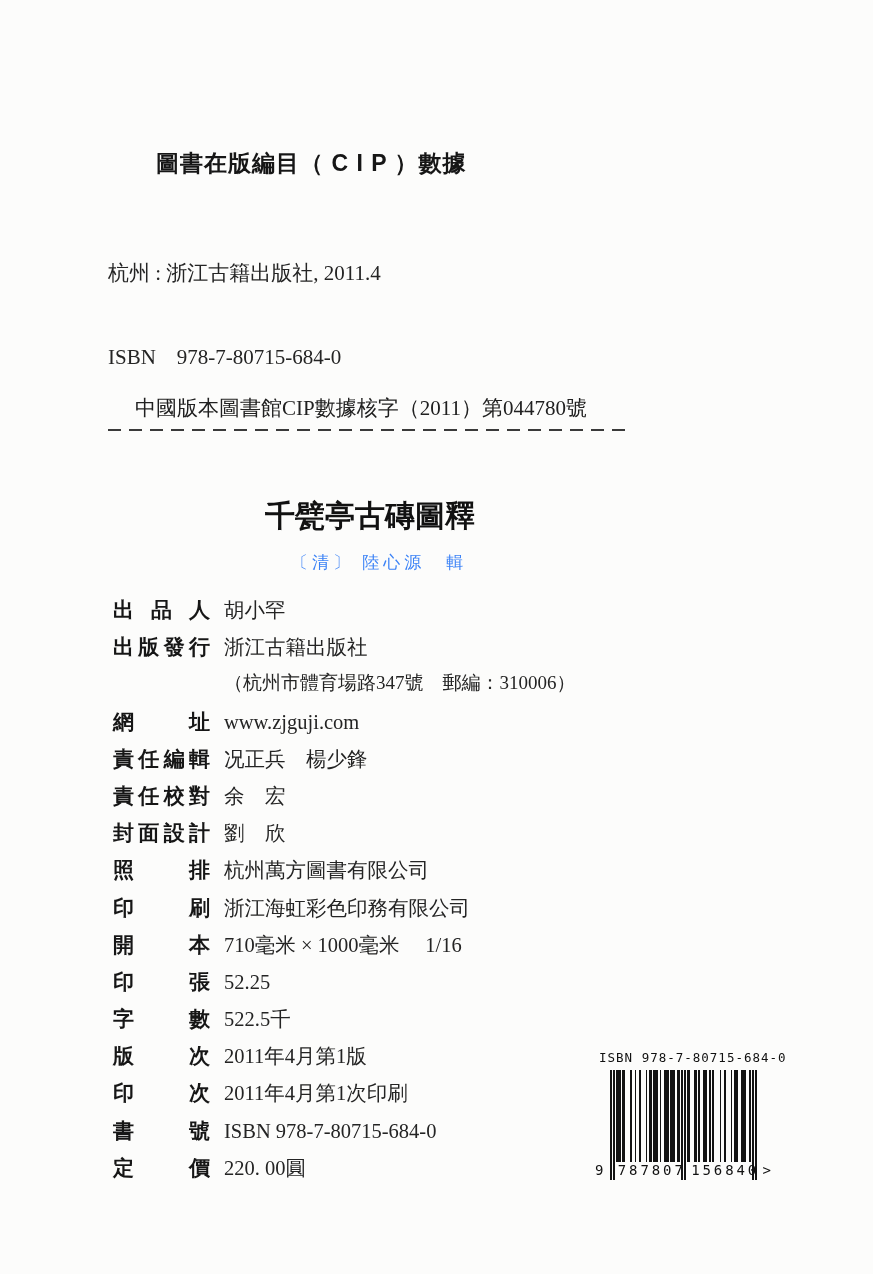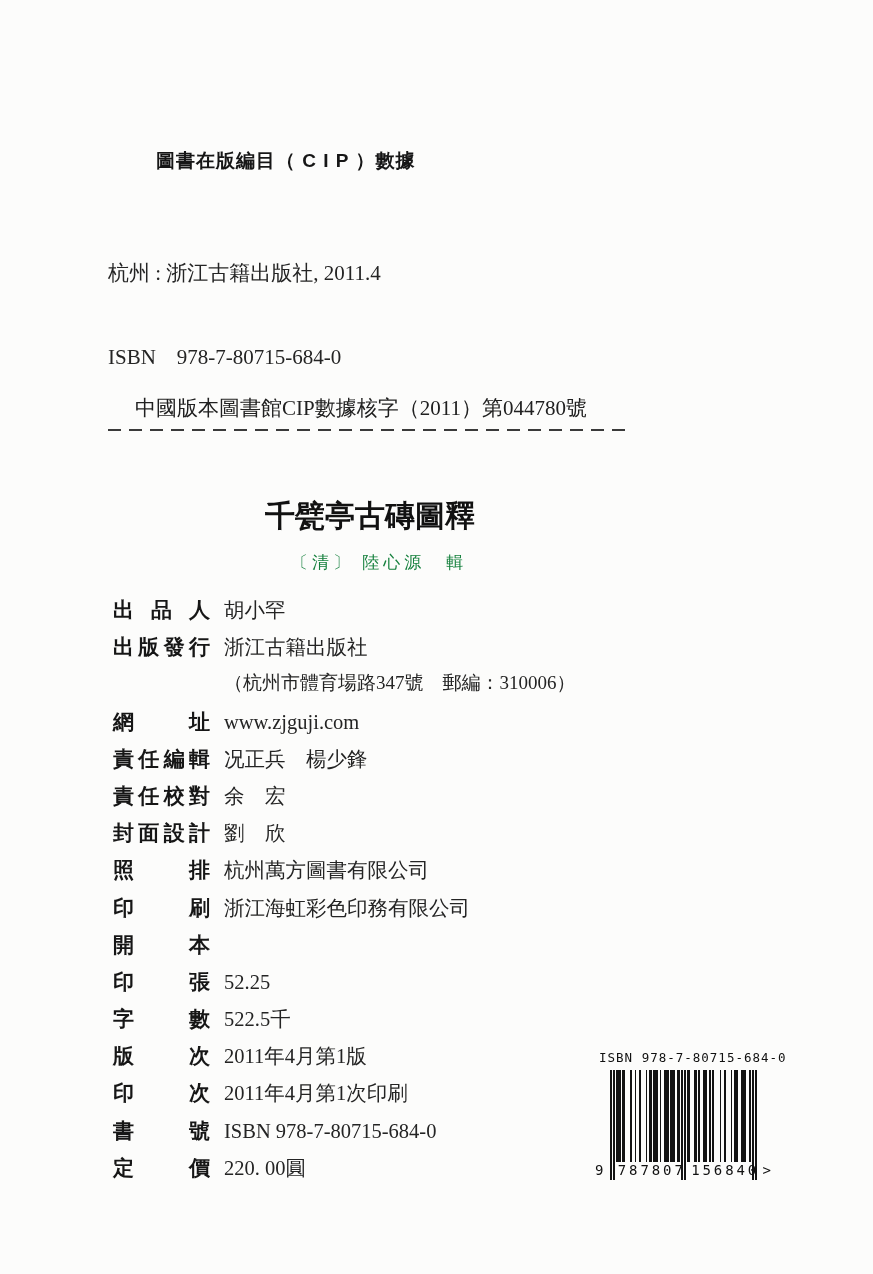--- a/index.html
+++ b/index.html
@@ -9,21 +9,21 @@
     background:#fcfcfb;
     margin:0 auto;
     overflow:hidden;
     color:#1f1f1f;
     font-family:"Liberation Serif","DejaVu Serif",serif;
   }
   
   .cip-header{
     position:absolute;left:156px;top:148px;
     font-family:"Liberation Sans","DejaVu Sans",sans-serif;
-    font-weight:bold;font-size:19px;letter-spacing:1px;color:#161616;
+    font-weight:bold;font-size:23px;letter-spacing:1px;color:#161616;
     white-space:pre;
   }
   .cip-body{
     position:absolute;left:108px;top:203px;width:545px;
     font-size:21px;line-height:28px;white-space:pre;color:#242424;
   }
   .cip-body .indent{ padding-left:52px; }
   .cip-class{
     position:absolute;left:108px;top:322px;width:560px;
     font-size:21px;line-height:31px;white-space:pre;color:#242424;
@@ -40,21 +40,21 @@
   
   .book-title{
     position:absolute;left:265px;top:496px;
     font-family:"Liberation Sans","DejaVu Sans",sans-serif;
     font-weight:bold;font-size:30px;letter-spacing:0px;color:#111;
     white-space:pre;
     text-align:right;
   }
   .book-byline{
     position:absolute;left:291px;top:551px;
-    font-size:17px;letter-spacing:4px;color:#15803d;white-space:pre;
+    font-size:17px;letter-spacing:4px;color:#3b82f6;white-space:pre;
   }
   
   .colophon{
     position:absolute;left:113px;top:596px;width:560px;
   }
   .col-row{
     display:flex;align-items:baseline;
     height:37.2px;
   }
   .col-label{
@@ -188,20 +188,21 @@
           <span>印</span>
           <span>刷</span>
         </div>
         <div class="col-value">浙江海虹彩色印務有限公司</div>
       </div>
       <div class="col-row">
         <div class="col-label">
           <span>開</span>
           <span>本</span>
         </div>
+        <div class="col-value">710毫米 × 1000毫米　 1/16</div>
       </div>
       <div class="col-row">
         <div class="col-label">
           <span>印</span>
           <span>張</span>
         </div>
         <div class="col-value">52.25</div>
       </div>
       <div class="col-row">
         <div class="col-label">

